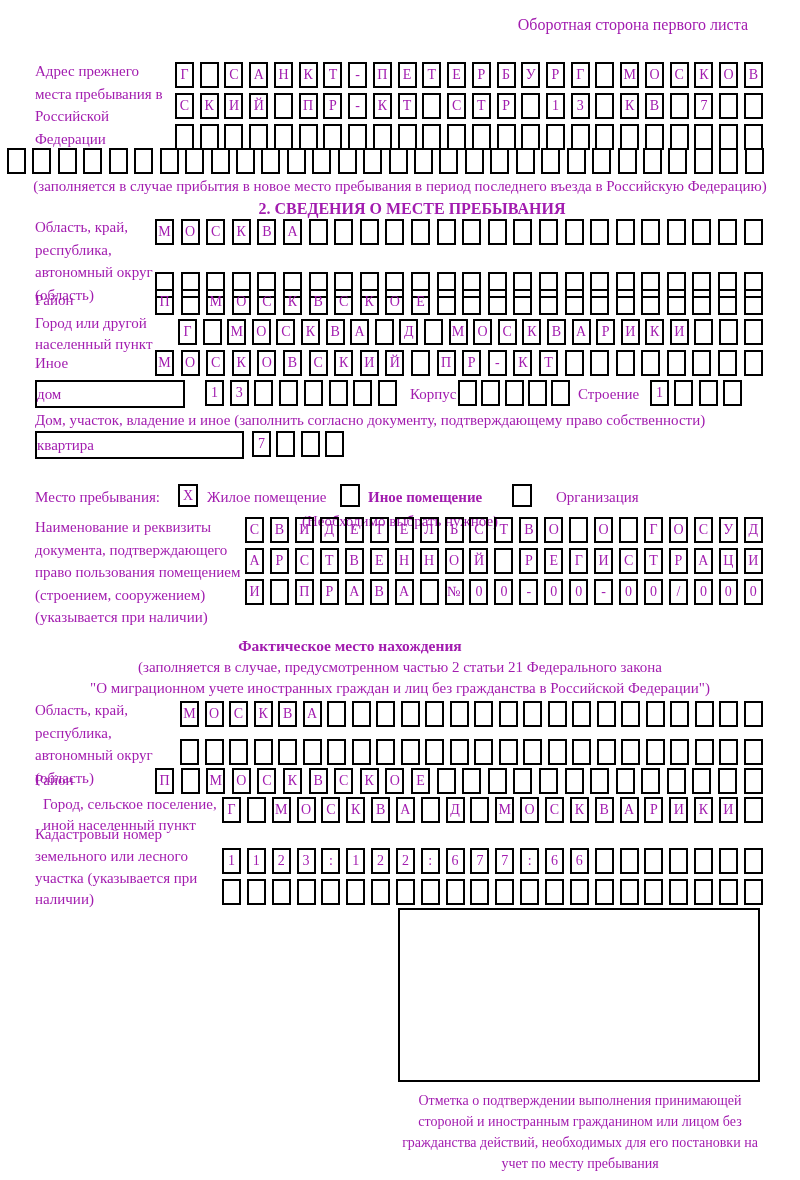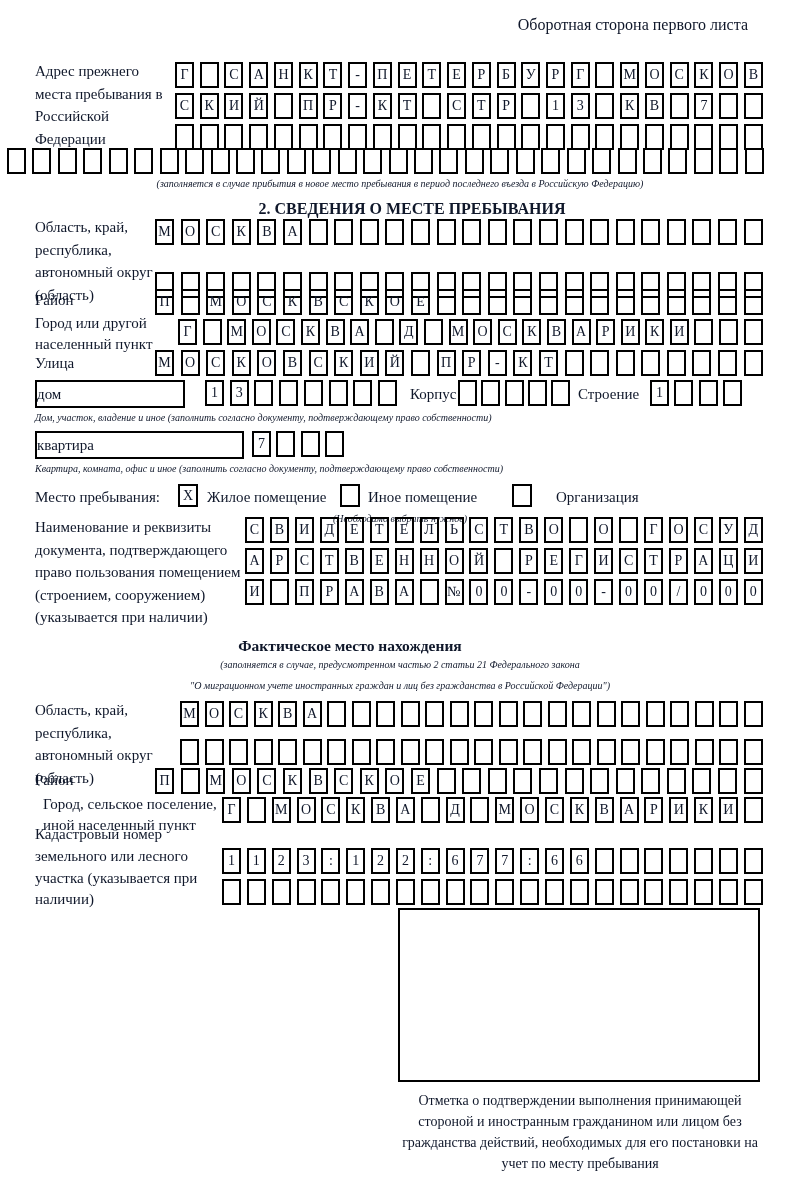--- a/index.html
+++ b/index.html
@@ -1,20 +1,20 @@
 <!DOCTYPE html>
 <html><head>
 <meta charset="utf-8">
 <style>
   html,body{margin:0;padding:0;background:#fff;}
-  .page{position:relative;width:800px;height:1180px;background:#fff;color:#0f172a;
+  .page{position:relative;width:800px;height:1180px;background:#fff;color:#a21caf;
         font-family:"Liberation Serif","DejaVu Serif",serif;overflow:hidden;}
   .abs{position:absolute;}
   .lbl{font-size:15px;line-height:1.5;}
-  .note{font-size:10px;font-style:italic;}
+  .note{font-size:15px;}
   .ctr{text-align:center;}
   .bold{font-weight:bold;}
   .cells{display:flex;justify-content:space-between;}
   .cell{width:15px;height:22px;border:2px solid #000;font-size:14px;line-height:22px;
         text-align:center;flex:0 0 auto;overflow:hidden;}
   .chk{width:16px;height:19px;border:2px solid #000;font-size:14px;line-height:19px;text-align:center;}
   .labelbox{border:2px solid #000;text-align:left;font-size:15px;line-height:24px;height:24px;}
   .stampbox{border:2px solid #000;background:#fff;}
 
   #hdr{top:16px;right:52px;font-size:16px;}
@@ -41,21 +41,21 @@
   #stroenie-lbl{left:578px;top:383px;}
   #stroenie-cells{left:650px;top:380px;width:92px;}
   #dom-note{left:35px;top:412px;}
   #kv-box{left:35px;top:431px;width:205px;}
   #kv-cells{left:252px;top:431px;width:92px;}
   #kv-note{left:35px;top:463px;}
   #place-lbl{left:35px;top:486px;}
   #place-box1{left:178px;top:484px;}
   #place-opt1{left:207px;top:486px;}
   #place-box2{left:340px;top:484px;}
-  #place-opt2{left:368px;top:486px;}
+  #place-opt2{left:368px;top:486px;font-weight:bold;}
   #place-box3{left:512px;top:484px;}
   #place-opt3{left:556px;top:486px;}
   #place-note{left:0;top:513px;width:800px;}
   #doc-lbl{left:35px;top:516px;width:212px;}
   #doc-r1{left:245px;top:517px;width:518px;}
   #doc-r2{left:245px;top:548px;width:518px;}
   #doc-r3{left:245px;top:579px;width:518px;}
   #fact-title{left:0;top:637px;width:700px;font-size:15.5px;}
   #fact-n1{left:0;top:659px;width:800px;}
   #fact-n2{left:0;top:680px;width:800px;}
@@ -297,21 +297,21 @@
       <div class="cell">А</div>
       <div class="cell">Р</div>
       <div class="cell">И</div>
       <div class="cell">К</div>
       <div class="cell">И</div>
       <div class="cell"></div>
       <div class="cell"></div>
       <div class="cell"></div>
     </div>
 
-  <div id="ul-lbl" class="abs lbl">Улица</div>
+  <div id="ul-lbl" class="abs lbl">Иное</div>
   <div id="ul-r" class="abs cells">
       <div class="cell">М</div>
       <div class="cell">О</div>
       <div class="cell">С</div>
       <div class="cell">К</div>
       <div class="cell">О</div>
       <div class="cell">В</div>
       <div class="cell">С</div>
       <div class="cell">К</div>
       <div class="cell">И</div>
@@ -360,21 +360,20 @@
     </div>
   <div id="dom-note" class="abs note">Дом, участок, владение и иное (заполнить согласно документу, подтверждающему право собственности)</div>
 
   <div id="kv-box" class="abs labelbox">квартира</div>
   <div id="kv-cells" class="abs cells">
       <div class="cell">7</div>
       <div class="cell"></div>
       <div class="cell"></div>
       <div class="cell"></div>
     </div>
-  <div id="kv-note" class="abs note">Квартира, комната, офис и иное (заполнить согласно документу, подтверждающему право собственности)</div>
 
   <div id="place-lbl" class="abs lbl">Место пребывания:</div>
   <div id="place-box1" class="abs chk">X</div>
   <div id="place-opt1" class="abs lbl">Жилое помещение</div>
   <div id="place-box2" class="abs chk"></div>
   <div id="place-opt2" class="abs lbl">Иное помещение</div>
   <div id="place-box3" class="abs chk"></div>
   <div id="place-opt3" class="abs lbl">Организация</div>
   <div id="place-note" class="abs note ctr">(Необходимо выбрать нужное)</div>
 

